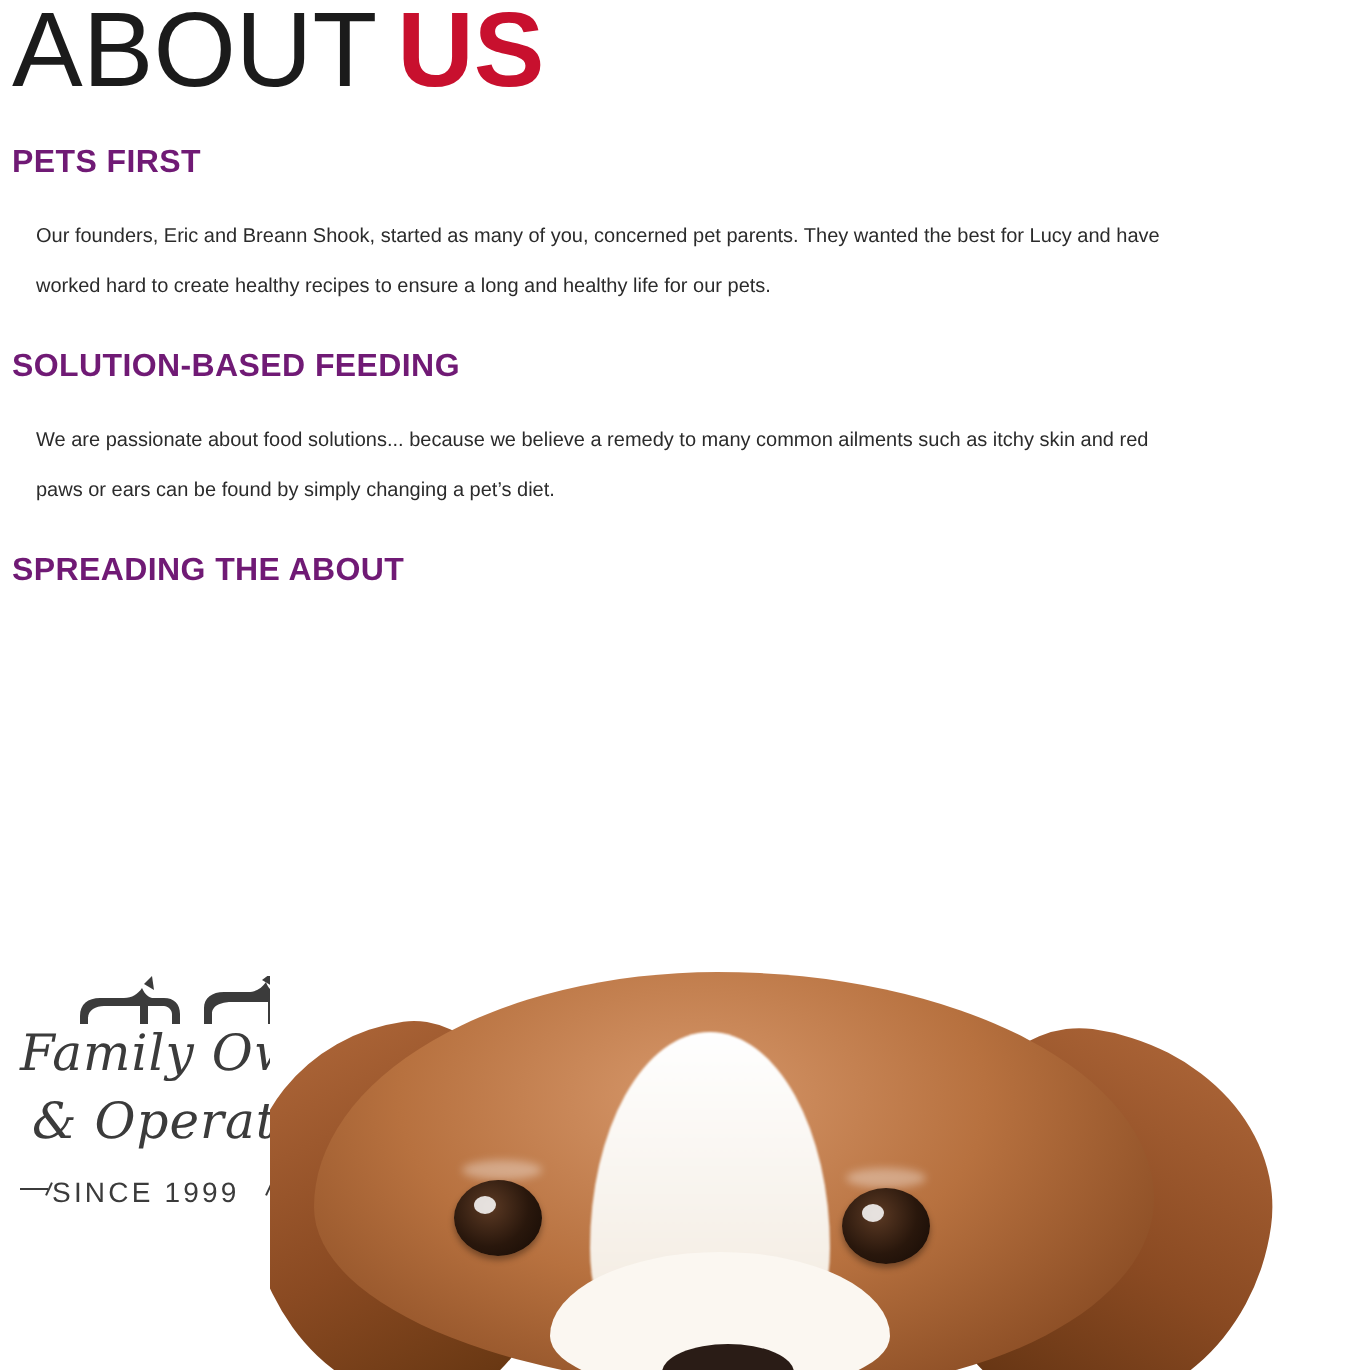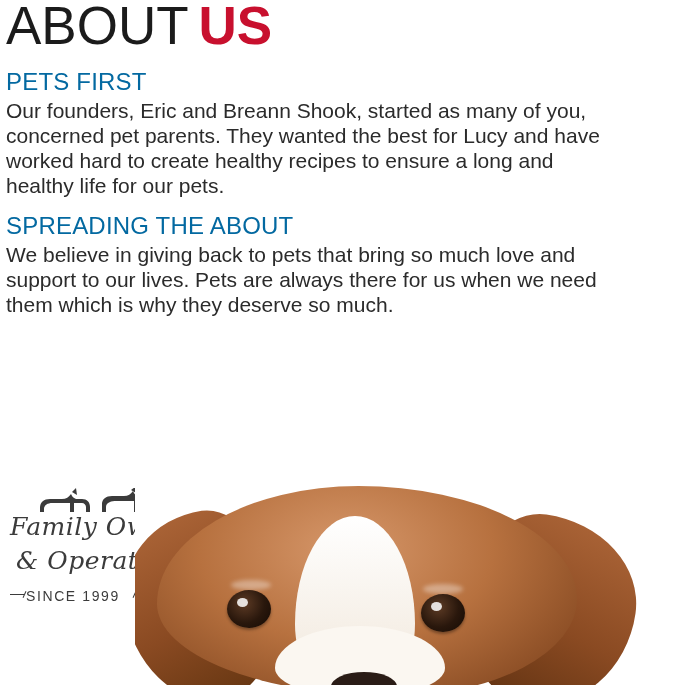--- a/index.html
+++ b/index.html
@@ -45,32 +45,32 @@
   .content {
     position: absolute;
     top: 70px;
     left: 6px;
     width: 600px;
   }
   .section {
     margin-bottom: 16px;
   }
   .section-heading {
-    color: #0369a1;
-    font-size: 24px;
-    font-weight: 400;
+    color: #701a75;
+    font-size: 16px;
+    font-weight: 700;
     letter-spacing: 0.2px;
     margin: 0 0 4px 0;
     line-height: 24px;
   }
   .section-body {
     color: #2b2b2b;
-    font-size: 21px;
+    font-size: 10px;
     line-height: 25px;
-    margin: 0;
+    margin: 12px;
     font-weight: 400;
   }
   
   .bottom-area {
     position: absolute;
     left: 0;
     top: 468px;
     width: 679px;
     height: 217px;
     overflow: hidden;
@@ -256,24 +256,27 @@
   <div class="content">
 
     <div class="section">
       <h2 class="section-heading">PETS FIRST</h2>
       <p class="section-body">Our founders, Eric and Breann Shook, started as many of you, concerned pet parents. They wanted the best for Lucy and have worked hard to create healthy recipes to ensure a long and healthy life for our pets.</p>
     </div>
 
     <div class="section">
     </div>
 
+    <div class="section">
+      <h2 class="section-heading">SOLUTION-BASED FEEDING</h2>
+      <p class="section-body">We are passionate about food solutions... because we believe a remedy to many common ailments such as itchy skin and red paws or ears can be found by simply changing a pet’s diet.</p>
+    </div>
 
     <div class="section">
       <h2 class="section-heading">SPREADING THE ABOUT</h2>
-      <p class="section-body">We believe in giving back to pets that bring so much love and support to our lives. Pets are always there for us when we need them which is why they deserve so much.</p>
     </div>
 
   </div>
 
   <div class="bottom-area">
 
     <div class="badge">
       <div class="badge-silhouettes">
         <svg viewBox="0 0 130 26" width="130" height="26" aria-hidden="true">
           <path fill="#3b3b3b" d="M8 20 C8 14 12 11 18 11 L30 11 C34 11 37 9 39 6 C40 8 41 10 44 11 L50 11 C55 11 58 14 58 19 L58 24 L54 24 L54 19 C54 17 52 15 50 15 L42 15 L42 24 L38 24 L38 15 L20 15 C16 15 12 17 12 21 L12 24 L8 24 Z"></path>

